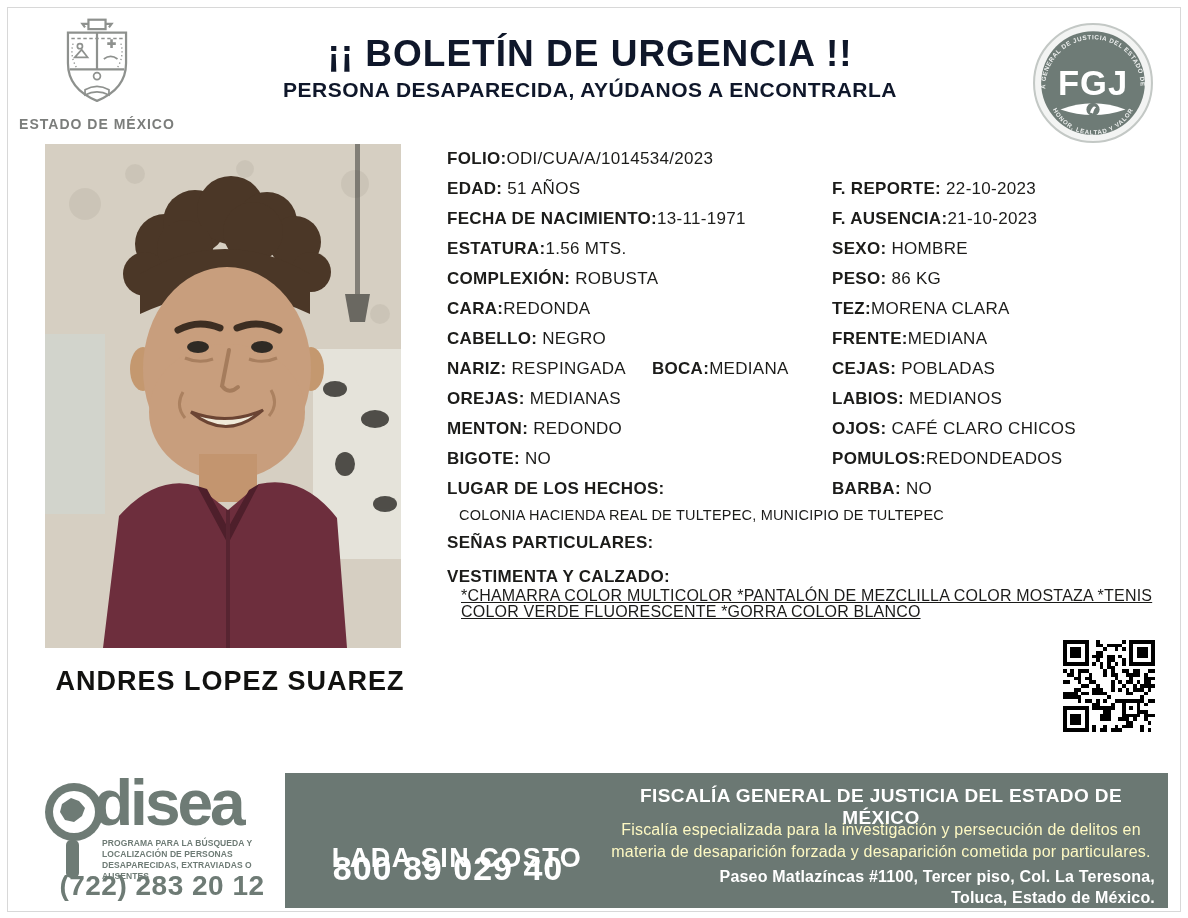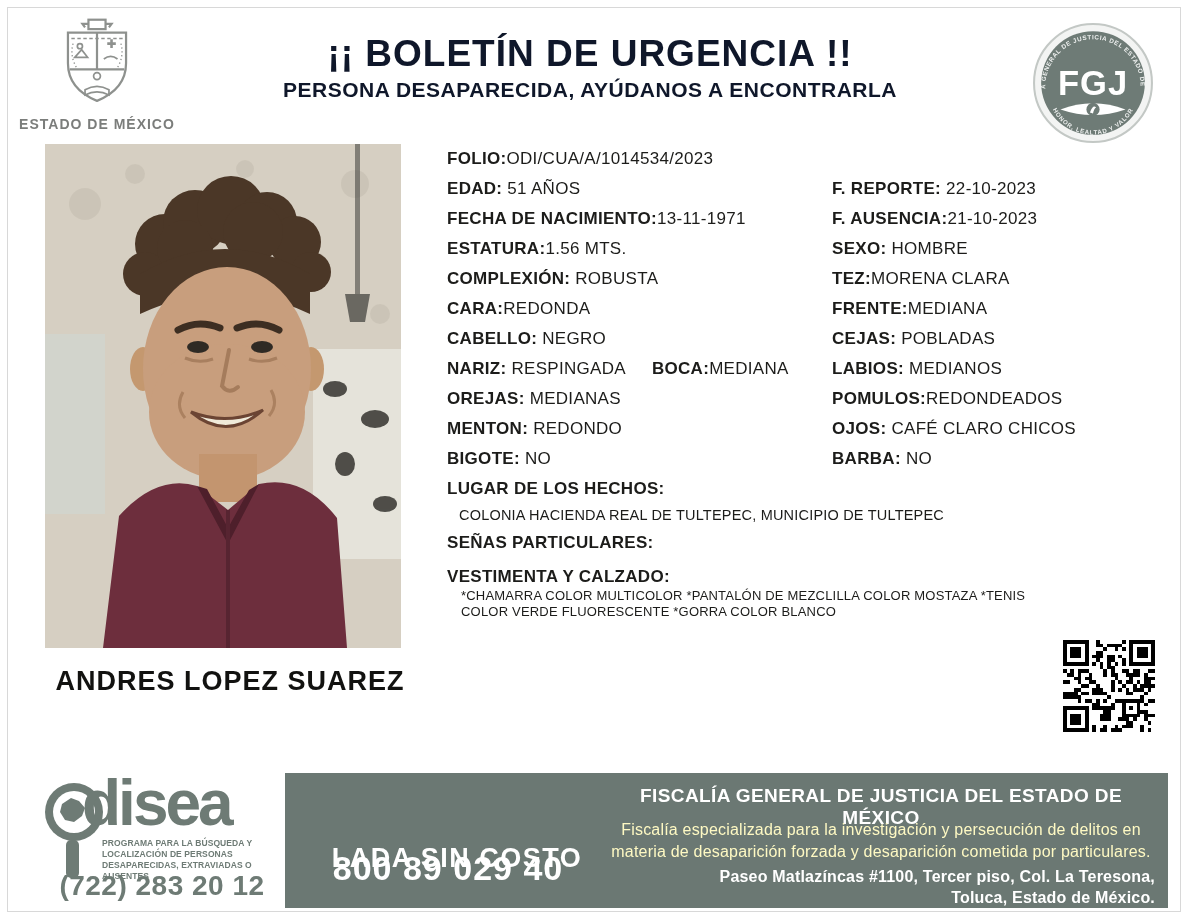--- a/index.html
+++ b/index.html
@@ -23,30 +23,30 @@
   
   .col{position:absolute;white-space:nowrap;margin-left:7px;}
   #col-left{left:440px;top:144px;}
   #col-right{left:825px;top:174px;}
   .row{line-height:30px;height:30px;font-size:17px;letter-spacing:0.3px;}
   .lbl{font-weight:bold;}
   .gap{margin-left:26px;}
   .sub-line{line-height:22px;height:22px;font-size:14.5px;padding-left:12px;letter-spacing:0.2px;}
   .senas-row{margin-top:2px;}
   .vest-label{margin-top:8px;line-height:22px;height:22px;font-size:17px;letter-spacing:0.3px;}
-  .vest-line{line-height:16px;font-size:13px;padding-left:14px;letter-spacing:0.2px;}
+  .vest-line{line-height:16px;font-size:16px;padding-left:14px;letter-spacing:0.2px;text-decoration:underline;}
 
   
   .qr{position:absolute;left:1063px;top:640px;width:92px;height:92px;}
   .qr svg{width:100%;height:100%;}
 
   
   .odisea{position:absolute;left:36px;top:780px;width:252px;height:130px;color:#6e7b75;}
   .odisea-glass{position:absolute;left:0;top:0;width:72px;height:104px;}
-  .odisea-brand{position:absolute;left:46px;top:-14px;font-size:64px;font-weight:bold;letter-spacing:-3px;color:#6e7b75;}
+  .odisea-brand{position:absolute;left:58px;top:-14px;font-size:64px;font-weight:bold;letter-spacing:-3px;color:#6e7b75;}
   .odisea-program{position:absolute;left:66px;top:58px;width:192px;font-size:8.5px;font-weight:bold;line-height:1.3;letter-spacing:0.1px;}
   .odisea-phone{position:absolute;left:0;top:90px;width:252px;text-align:center;font-size:28px;font-weight:bold;letter-spacing:0.5px;}
 
   .band{position:absolute;left:285px;top:773px;width:883px;height:135px;background:#6b7873;color:#ffffff;}
   .lada{position:absolute;left:8px;top:0;width:310px;height:135px;text-align:center;}
   .lada-label{position:absolute;left:9px;top:42px;width:100%;font-size:27px;font-weight:bold;letter-spacing:1.5px;margin-top:28px;}
   .lada-number{position:absolute;left:0;top:76px;width:100%;font-size:34px;font-weight:bold;letter-spacing:1px;}
   .fiscalia{position:absolute;left:322px;top:0;width:548px;height:135px;}
   .fiscalia-heading{position:absolute;left:0;top:12px;width:100%;text-align:center;font-size:19px;font-weight:bold;letter-spacing:0.4px;}
   .fiscalia-desc{position:absolute;left:0;top:46px;width:100%;text-align:center;font-size:16px;line-height:1.35;letter-spacing:0.2px;color:#fef9c3;}
@@ -175,26 +175,27 @@
     <div class="row senas-row"><span class="lbl">SEÑAS PARTICULARES:</span></div>
     <div class="vest-label lbl">VESTIMENTA Y CALZADO:</div>
     <div class="vest-line">*CHAMARRA COLOR MULTICOLOR *PANTALÓN DE MEZCLILLA COLOR MOSTAZA *TENIS</div>
     <div class="vest-line">COLOR VERDE FLUORESCENTE *GORRA COLOR BLANCO</div>
   </div>
 
   <div class="col" id="col-right">
     <div class="row"><span class="lbl">F. REPORTE:</span><span class="val"> 22-10-2023</span></div>
     <div class="row"><span class="lbl">F. AUSENCIA:</span><span class="val">21-10-2023</span></div>
     <div class="row"><span class="lbl">SEXO:</span><span class="val"> HOMBRE</span></div>
+    <div class="row"><span class="lbl">PESO:</span><span class="val"> 86 KG</span></div>
     <div class="row"><span class="lbl">TEZ:</span><span class="val">MORENA CLARA</span></div>
     <div class="row"><span class="lbl">FRENTE:</span><span class="val">MEDIANA</span></div>
     <div class="row"><span class="lbl">CEJAS:</span><span class="val"> POBLADAS</span></div>
     <div class="row"><span class="lbl">LABIOS:</span><span class="val"> MEDIANOS</span></div>
+    <div class="row"><span class="lbl">OJOS:</span><span class="val"> CAFÉ CLARO CHICOS</span></div>
     <div class="row"><span class="lbl">POMULOS:</span><span class="val">REDONDEADOS</span></div>
-    <div class="row"><span class="lbl">OJOS:</span><span class="val"> CAFÉ CLARO CHICOS</span></div>
     <div class="row"><span class="lbl">BARBA:</span><span class="val"> NO</span></div>
   </div>
 
   <div class="qr">
     <svg viewBox="0 0 25 25" shape-rendering="crispEdges">
       <rect width="25" height="25" fill="#ffffff"></rect>
       <g fill="#000000">
         <rect x="0" y="0" width="7" height="7"></rect>
           <rect x="18" y="0" width="7" height="7"></rect>
           <rect x="0" y="18" width="7" height="7"></rect>

